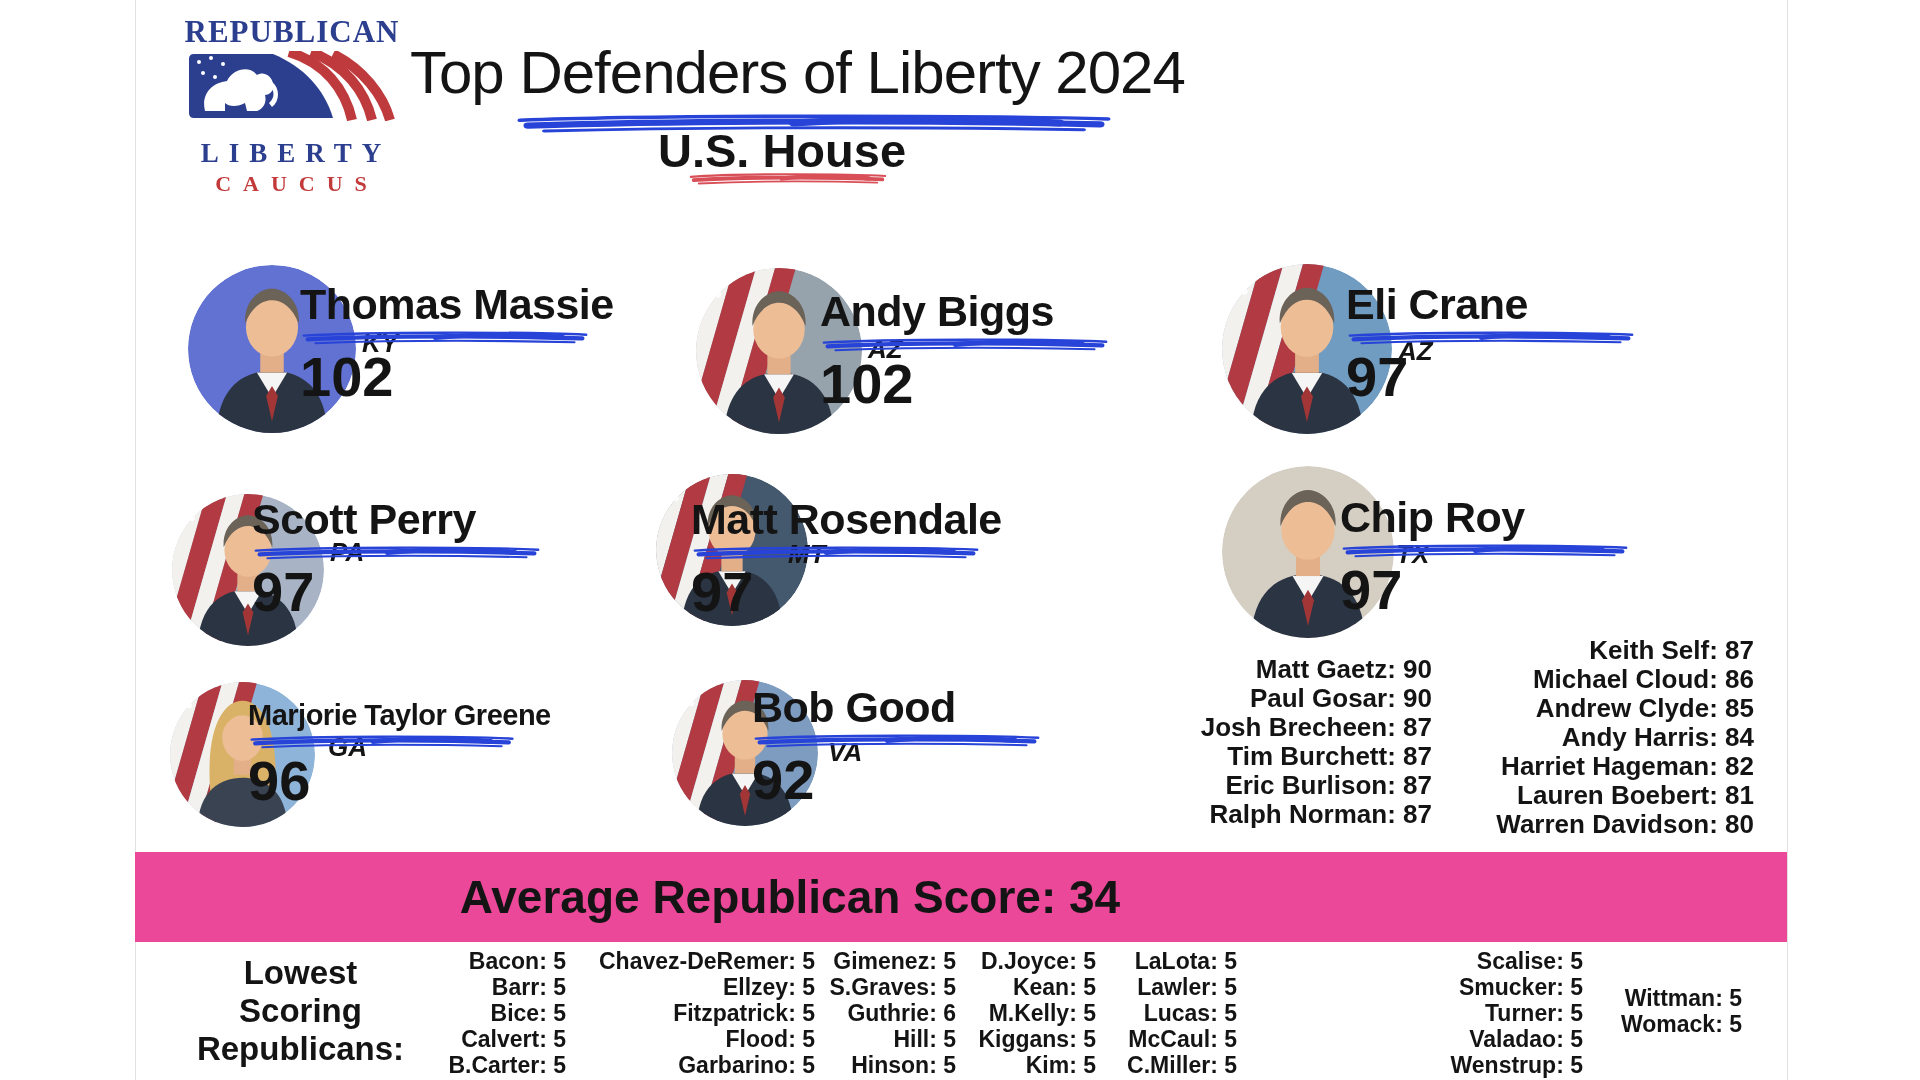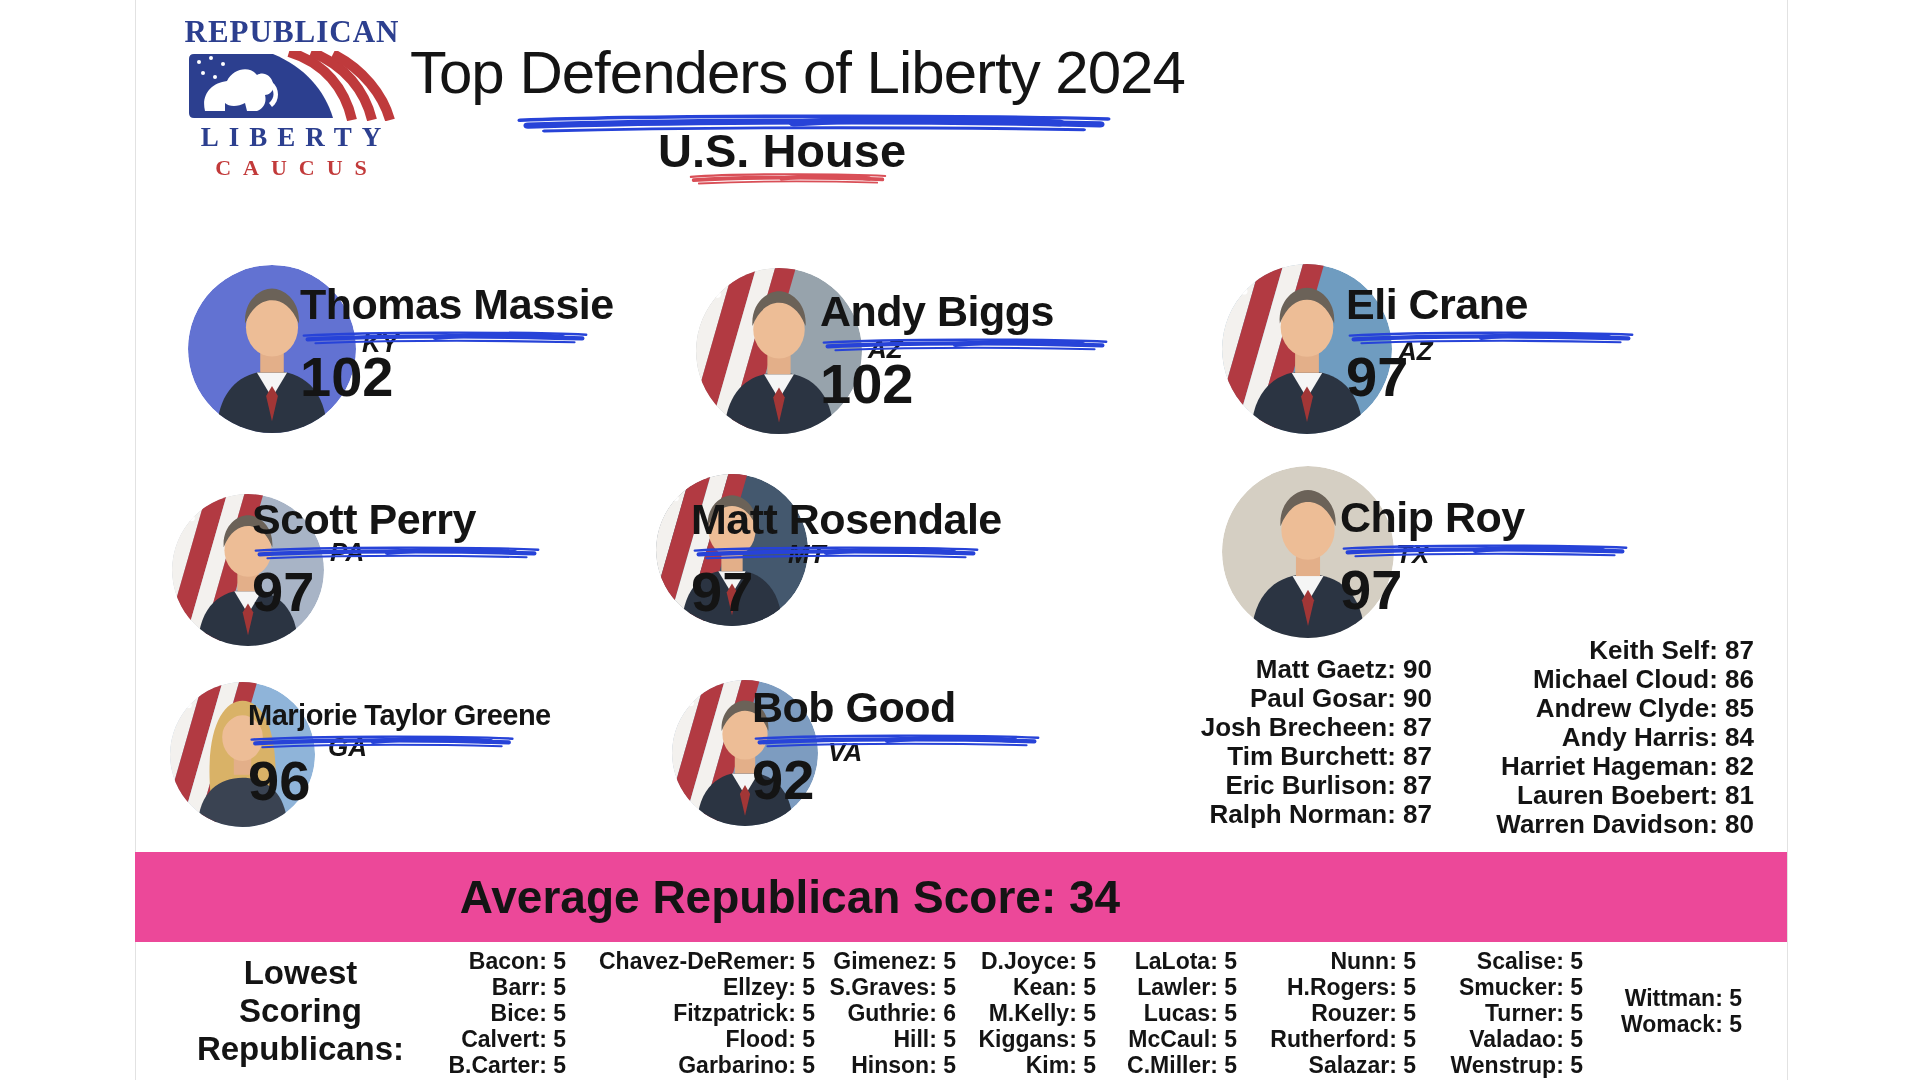--- a/index.html
+++ b/index.html
@@ -7,21 +7,21 @@
          font-family:"Liberation Sans","DejaVu Sans",sans-serif;color:#141414;}
   .sheet{position:absolute;left:135px;top:0;width:1651px;height:1080px;background:#ffffff;
          border-left:1px solid #e2e2e2;border-right:1px solid #e2e2e2;}
 
   
   .logo{position:absolute;left:182px;top:14px;width:220px;text-align:center;}
   .logo-line1{font-family:"Liberation Serif","DejaVu Serif",serif;font-size:31px;font-weight:600;
               color:#2c3f8f;letter-spacing:1px;white-space:nowrap;}
   .emblem{display:block;width:214px;height:70px;margin:1px auto 0;}
   .logo-line2{font-family:"Liberation Serif","DejaVu Serif",serif;font-size:27px;font-weight:600;
-              color:#2c3f8f;letter-spacing:10px;padding-left:8px;margin-top:1px;white-space:nowrap;}
+              color:#2c3f8f;letter-spacing:10px;padding-left:8px;margin-top:17px;white-space:nowrap;}
   .logo-line3{font-family:"Liberation Serif","DejaVu Serif",serif;font-size:22px;font-weight:600;
               color:#c23a3a;letter-spacing:12px;padding-left:10px;margin-top:2px;white-space:nowrap;}
 
   .title{position:absolute;left:410px;top:38px;width:960px;
          font-size:60px;font-weight:400;letter-spacing:-1px;white-space:nowrap;}
   .title-scribble{position:absolute;left:512px;top:111px;width:604px;height:24px;color:#2743d8;}
   .subtitle{position:absolute;left:582px;top:123px;width:400px;text-align:center;
             font-size:47px;font-weight:800;}
   .subtitle-scribble{position:absolute;left:688px;top:171px;width:200px;height:15px;color:#d94f57;}
   .scrib-svg{display:block;width:100%;height:100%;}
@@ -366,27 +366,20 @@
     <div>Kiggans: 5</div>
     <div>Kim: 5</div>
   </div>
   <div class="lowcol lc4">
     <div>LaLota: 5</div>
     <div>Lawler: 5</div>
     <div>Lucas: 5</div>
     <div>McCaul: 5</div>
     <div>C.Miller: 5</div>
   </div>
-  <div class="lowcol lc5">
-    <div>Nunn: 5</div>
-    <div>H.Rogers: 5</div>
-    <div>Rouzer: 5</div>
-    <div>Rutherford: 5</div>
-    <div>Salazar: 5</div>
-  </div>
   <div class="lowcol lc6">
     <div>Scalise: 5</div>
     <div>Smucker: 5</div>
     <div>Turner: 5</div>
     <div>Valadao: 5</div>
     <div>Wenstrup: 5</div>
   </div>
   <div class="lowcol lc7">
     <div>Wittman: 5</div>
     <div>Womack: 5</div>

